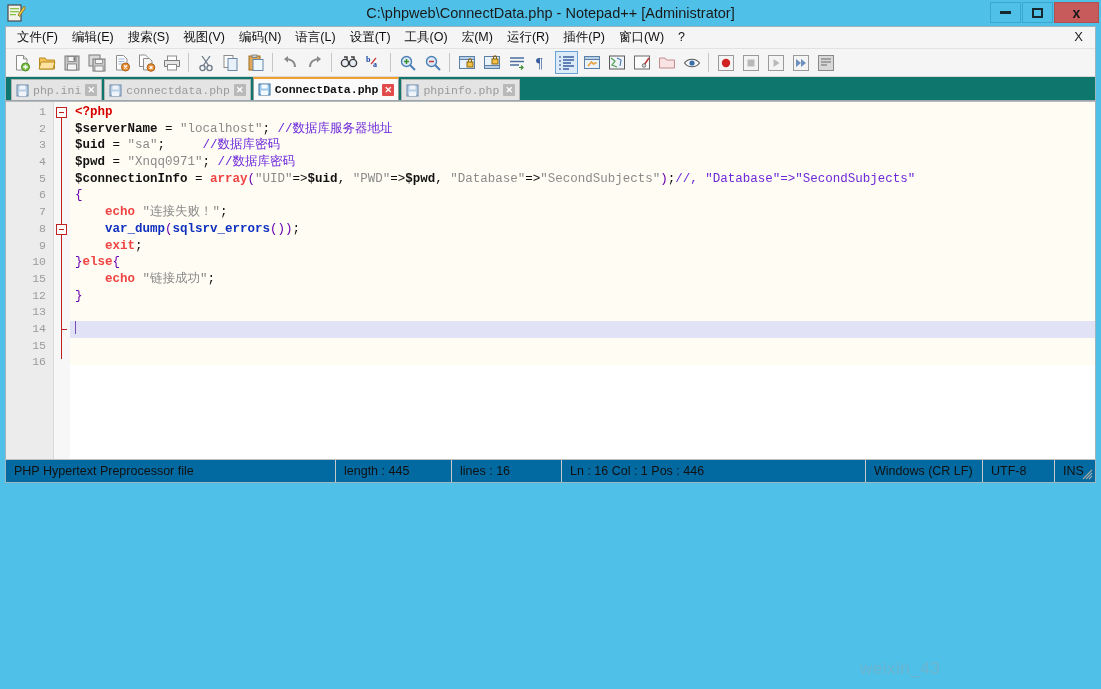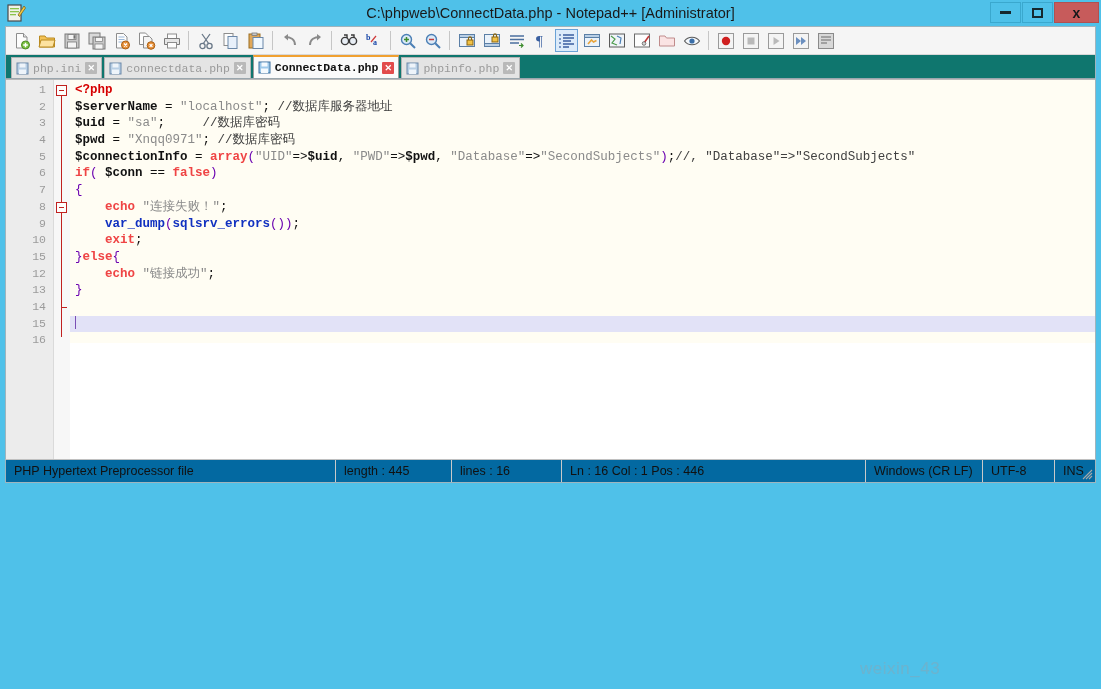--- a/index.html
+++ b/index.html
@@ -242,21 +242,21 @@
   .caret {
     display: inline-block;
     width: 1px; height: 13px;
     background: #7a4fb5;
     vertical-align: -2px;
   }
   .tk-php   { color: #d60000; font-weight: bold; }
   .tk-var   { color: #111111; font-weight: bold; }
   .tk-op    { color: #111111; }
   .tk-str   { color: #8a8a8a; }
-  .tk-cmt   { color: #404040; }
+  .tk-cmt   { color: #6d28d9; }
   .tk-kw    { color: #ef4444; font-weight: bold; }
   .tk-fn    { color: #1030c0; font-weight: bold; }
   .tk-punct { color: #6a00b0; }
   .tk-plain { color: #111111; }
 
   
   #statusbar {
     height: 24px; flex: 0 0 24px;
     margin: 0 5px;
     background: #0369a1;
@@ -325,20 +325,36 @@
           <span class="wb-max"></span>
         </div>
       <div class="winbtn close">
         <span class="wb-close">x</span>
       </div>
     </div>
   </div>
 
   <div id="client">
 
+    <div id="menubar">
+      <div class="menu-item">文件(F)</div>
+      <div class="menu-item">编辑(E)</div>
+      <div class="menu-item">搜索(S)</div>
+      <div class="menu-item">视图(V)</div>
+      <div class="menu-item">编码(N)</div>
+      <div class="menu-item">语言(L)</div>
+      <div class="menu-item">设置(T)</div>
+      <div class="menu-item">工具(O)</div>
+      <div class="menu-item">宏(M)</div>
+      <div class="menu-item">运行(R)</div>
+      <div class="menu-item">插件(P)</div>
+      <div class="menu-item">窗口(W)</div>
+      <div class="menu-item">?</div>
+      <div id="menu-close-x">X</div>
+    </div>
 
     <div id="toolbar">
 
       <div class="tb-btn">
         <svg width="18" height="18" viewBox="0 0 18 18">
           <path d="M3.5 1.5 h7 l3.5 3.5 v11 h-10.5 z" fill="#fdfdfd" stroke="#8d8d8d" stroke-width="1"></path>
           <path d="M10.5 1.5 v3.5 h3.5" fill="#e4e4e4" stroke="#8d8d8d" stroke-width="1"></path>
           <circle cx="12.5" cy="13" r="4" fill="#7ac142" stroke="#4e8a25" stroke-width="1"></circle>
           <path d="M12.5 10.7 v4.6 M10.2 13 h4.6" stroke="#fff" stroke-width="1.4"></path>
         </svg>
@@ -662,21 +678,20 @@
           <div class="foldcell"></div>
         </div>
       <div id="code">
         <div id="code-bg"></div>
         <div id="code-lines">
             <div class="cline"><span class="tk-php">&lt;?php</span></div>
             <div class="cline"><span class="tk-var">$serverName</span><span class="tk-op"> = </span><span class="tk-str">"localhost"</span><span class="tk-plain">; </span><span class="tk-cmt">//数据库服务器地址</span></div>
             <div class="cline"><span class="tk-var">$uid</span><span class="tk-op"> = </span><span class="tk-str">"sa"</span><span class="tk-plain">;     </span><span class="tk-cmt">//数据库密码</span></div>
             <div class="cline"><span class="tk-var">$pwd</span><span class="tk-op"> = </span><span class="tk-str">"Xnqq0971"</span><span class="tk-plain">; </span><span class="tk-cmt">//数据库密码</span></div>
             <div class="cline"><span class="tk-var">$connectionInfo</span><span class="tk-op"> = </span><span class="tk-kw">array</span><span class="tk-punct">(</span><span class="tk-str">"UID"</span><span class="tk-op">=&gt;</span><span class="tk-var">$uid</span><span class="tk-plain">, </span><span class="tk-str">"PWD"</span><span class="tk-op">=&gt;</span><span class="tk-var">$pwd</span><span class="tk-plain">, </span><span class="tk-str">"Database"</span><span class="tk-op">=&gt;</span><span class="tk-str">"SecondSubjects"</span><span class="tk-punct">)</span><span class="tk-plain">;</span><span class="tk-cmt">//, "Database"=&gt;"SecondSubjects"</span></div>
-            <div class="cline"><span class="tk-kw">if</span><span class="tk-punct">(</span><span class="tk-plain"> </span><span class="tk-var">$conn</span><span class="tk-op"> == </span><span class="tk-kw">false</span><span class="tk-punct">)</span></div>
             <div class="cline"><span class="tk-punct">{</span></div>
             <div class="cline"><span class="tk-plain">    </span><span class="tk-kw">echo</span><span class="tk-plain"> </span><span class="tk-str">"连接失败！"</span><span class="tk-plain">;</span></div>
             <div class="cline"><span class="tk-plain">    </span><span class="tk-fn">var_dump</span><span class="tk-punct">(</span><span class="tk-fn">sqlsrv_errors</span><span class="tk-punct">()</span><span class="tk-punct">)</span><span class="tk-plain">;</span></div>
             <div class="cline"><span class="tk-plain">    </span><span class="tk-kw">exit</span><span class="tk-plain">;</span></div>
             <div class="cline"><span class="tk-punct">}</span><span class="tk-kw">else</span><span class="tk-punct">{</span></div>
             <div class="cline"><span class="tk-plain">    </span><span class="tk-kw">echo</span><span class="tk-plain"> </span><span class="tk-str">"链接成功"</span><span class="tk-plain">;</span></div>
             <div class="cline"><span class="tk-punct">}</span></div>
             <div class="cline"></div>
             <div class="cline current"><span class="caret"></span></div>
           </div>

